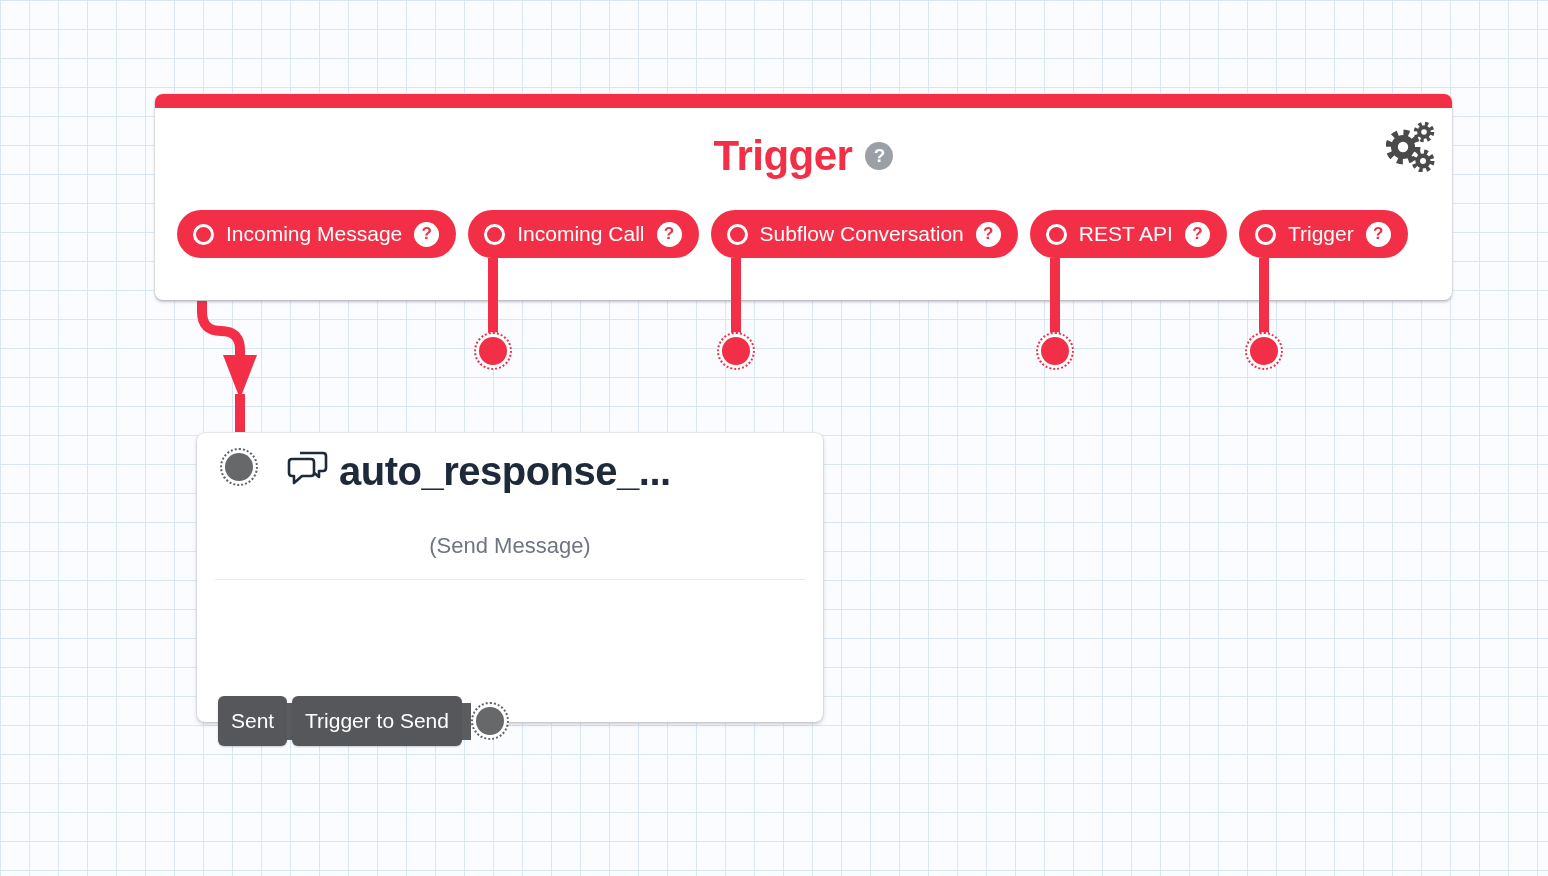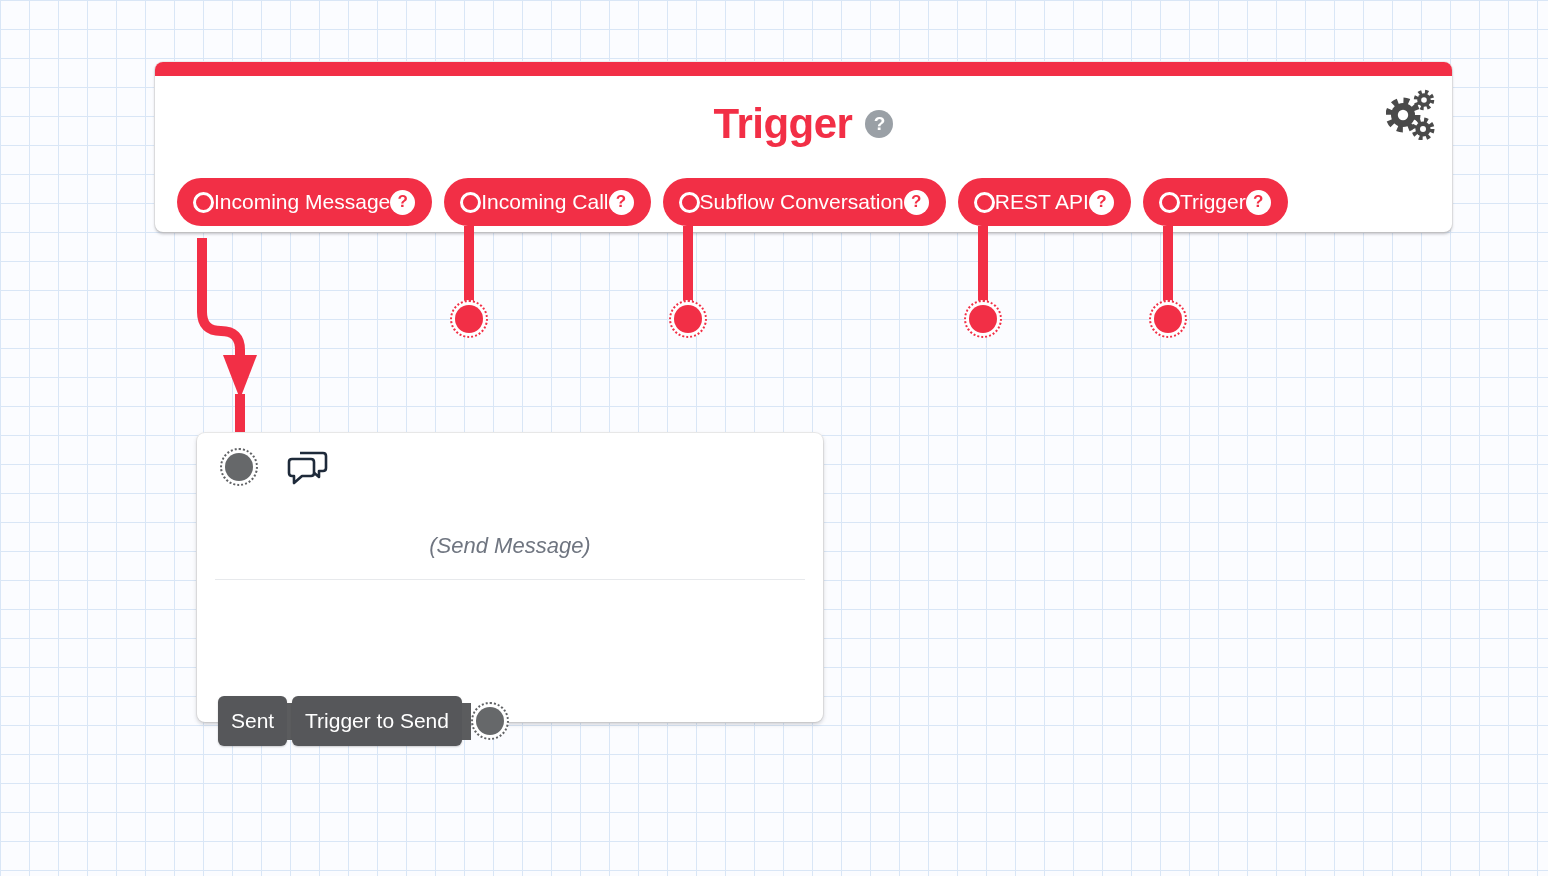--- a/index.html
+++ b/index.html
@@ -11,21 +11,21 @@
     background-color:#fbfcff;
     background-image:
       linear-gradient(to right,#d9e6f6 1px,transparent 1px),
       linear-gradient(to bottom,#d9e6f6 1px,transparent 1px);
     background-size:29px 29px;
   }
   svg.connections{position:absolute;left:0;top:0;pointer-events:none;}
 
   
   .trigger-card{
-    position:absolute;left:155px;top:62px;width:1297px;height:170px;
+    position:absolute;left:155px;top:94px;width:1297px;height:206px;
     background:#fff;border-radius:8px;
     box-shadow:0 2px 3px rgba(80,80,90,.35), 0 0 0 1px #efefef;
   }
   .accent-bar{
     position:absolute;left:0;top:0;right:0;height:14px;
     background:#f22f46;border-radius:8px 8px 0 0;
   }
   .t-head{
     position:absolute;left:0;right:0;top:36px;height:52px;
     display:flex;align-items:center;justify-content:center;gap:13px;
@@ -40,21 +40,21 @@
   .gears{position:absolute;top:26px;right:16px;cursor:pointer;}
 
   
   .pill-row{
     position:absolute;left:22px;top:116px;
     display:flex;gap:12px;align-items:flex-start;
   }
   .pill-wrap{position:relative;}
   .pill{
     height:48px;border-radius:24px;background:#f22f46;
-    display:flex;align-items:center;
+    display:flex;align-items:center;gap:12px;
     padding:0 17px 0 16px;cursor:pointer;white-space:nowrap;
   }
   .pill-label{color:#fff;font-size:21px;font-weight:500;}
   .ring{
     width:21px;height:21px;border-radius:50%;
     border:3px solid #fff;box-sizing:border-box;flex:0 0 auto;
   }
   .pill-help{
     width:25px;height:25px;border-radius:50%;background:#fff;
     color:#f22f46;font-size:17px;font-weight:800;
@@ -83,21 +83,21 @@
   }
   .in-dot{left:23px;top:15px;}
   .msg-icon{position:absolute;left:88px;top:16px;}
   .w-title{
     position:absolute;left:142px;top:16px;right:16px;
     font-size:40px;font-weight:600;color:#1e2a3a;letter-spacing:-.5px;
     white-space:nowrap;overflow:hidden;
   }
   .w-sub{
     position:absolute;left:0;right:0;top:100px;text-align:center;
-    font-size:22px;color:#6f7580;font-style:italic;
+    font-size:22px;color:#6f7580;
   }
   .w-div{
     position:absolute;left:18px;right:18px;top:146px;height:0;
     border-top:1px solid #e7e9ec;
   }
 
   
   .out-wrap{
     position:absolute;display:flex;flex-direction:row;align-items:center;
   }
@@ -204,20 +204,21 @@
   <div class="widget-card">
     <div class="dot dot-gray in-dot">
         <i></i>
       </div>
 
     <svg class="msg-icon" width="46" height="42" viewBox="0 0 46 42">
       <path d="M15,4 H38 Q41,4 41,7 V19 Q41,22 38,22 H34 V28 L27,22" fill="none" stroke="#1e2a3a" stroke-width="2.6" stroke-linejoin="round"></path>
       <path d="M7,10 H26 Q29,10 29,13 V24 Q29,27 26,27 H17 L9,34 V27 H7 Q4,27 4,24 V13 Q4,10 7,10 Z" fill="#ffffff" stroke="#1e2a3a" stroke-width="2.6" stroke-linejoin="round"></path>
     </svg>
 
+    <div class="w-title">auto_response_...</div>
     <div class="w-sub">(Send Message)</div>
     <div class="w-div"></div>
   </div>
 
   <div class="out-wrap" style="left:218px;top:696px;">
     <div class="badge">Sent</div>
     <div class="stub-gray"></div>
     <div class="dot dot-gray" style="position:static;">
         <i></i>
       </div>

